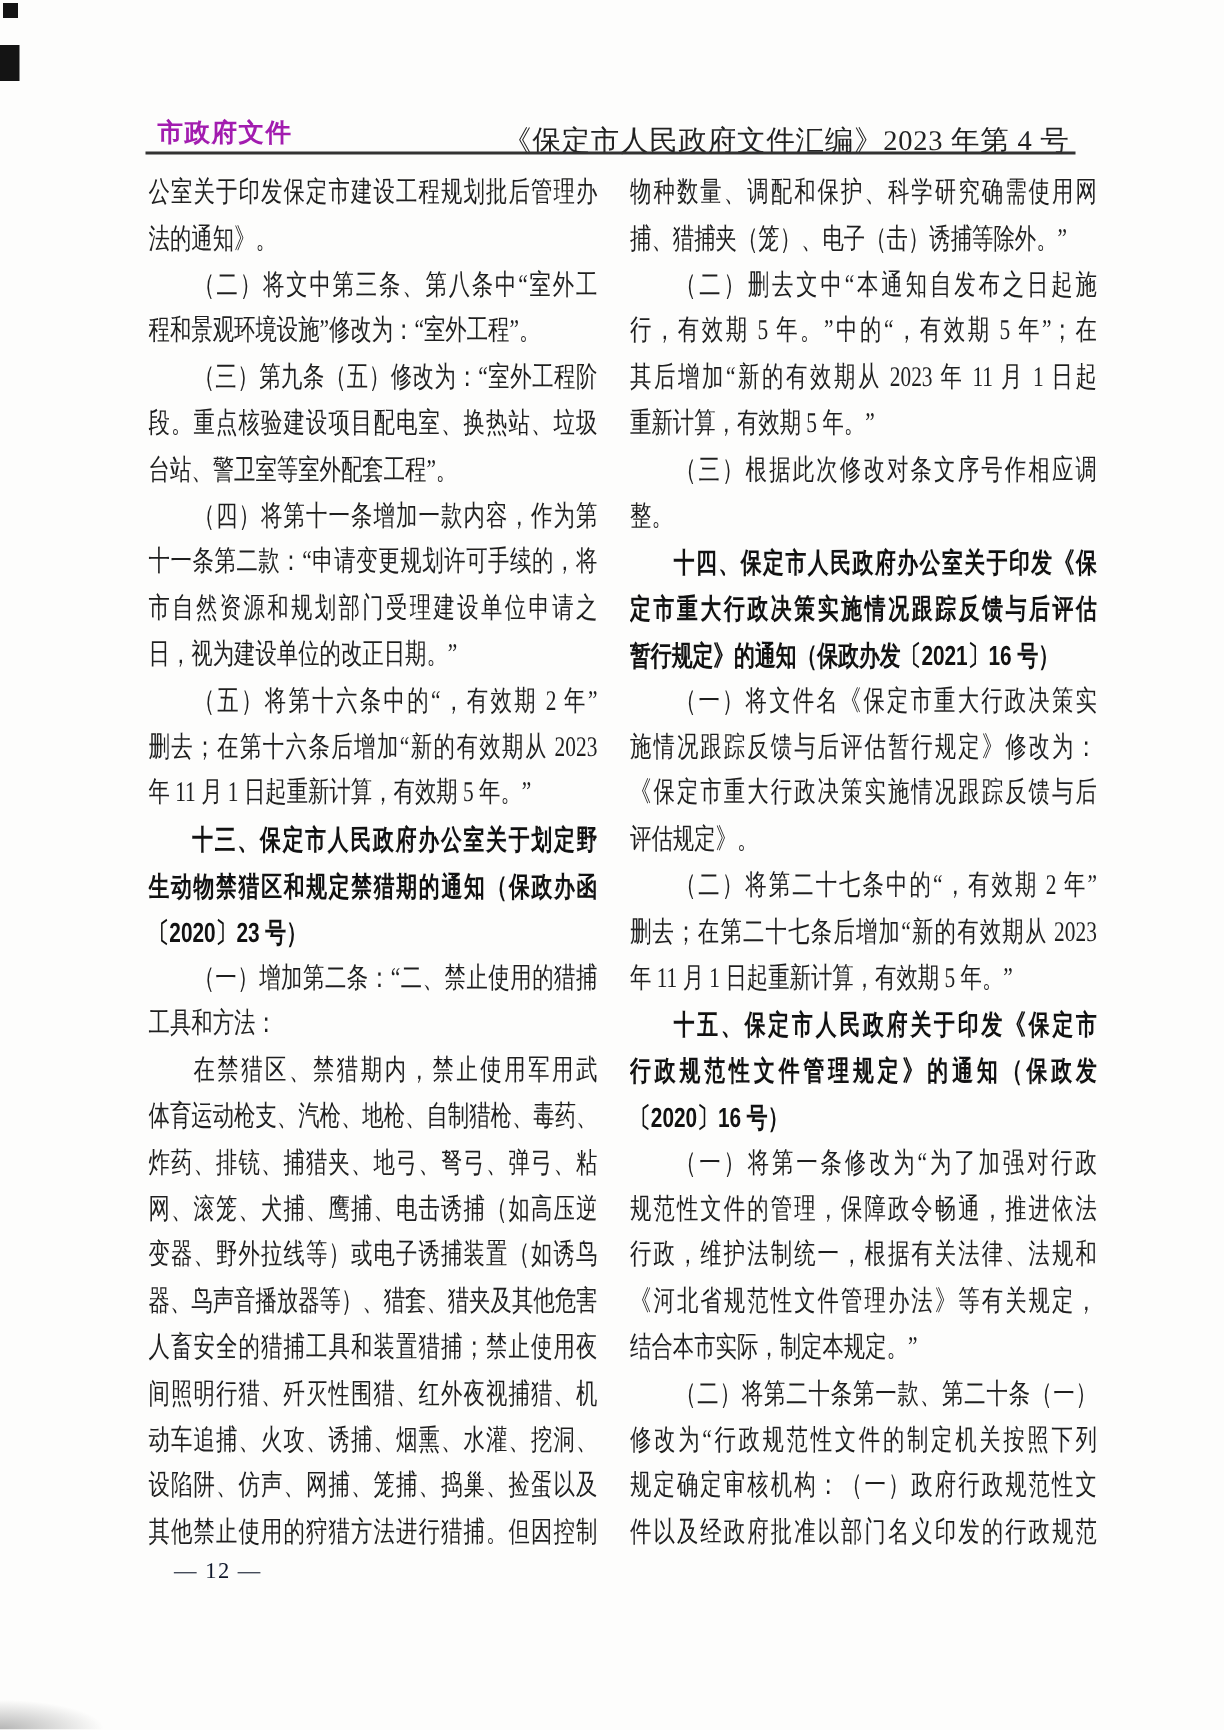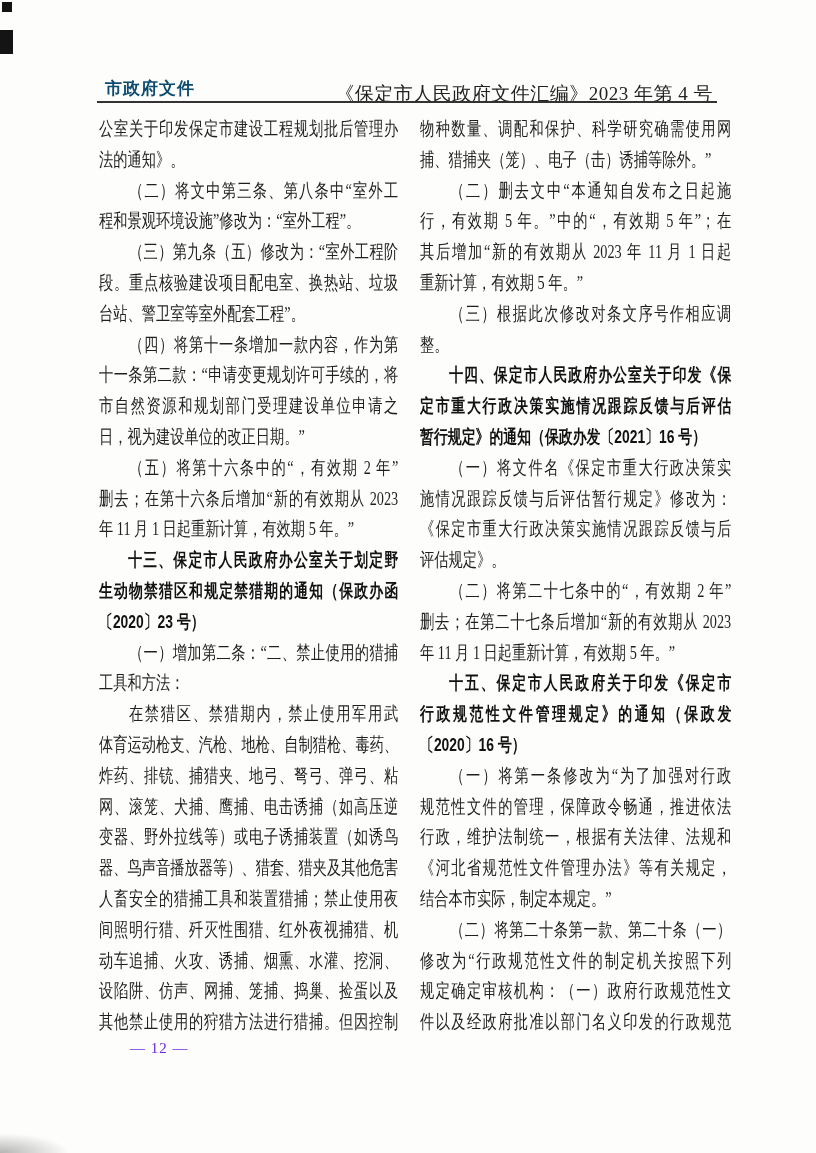--- a/index.html
+++ b/index.html
@@ -13,21 +13,21 @@
   .mark1{left:2px;top:2px;width:10px;height:10px;}
   .mark2{left:0;top:30px;width:13px;height:24px;}
   .corner-shadow{
     position:absolute;left:0;bottom:0;width:70px;height:20px;
     background:radial-gradient(ellipse at left bottom,rgba(110,110,110,.5),rgba(110,110,110,0) 70%);
   }
   
   .hdr-title{
     position:absolute;left:105px;top:77px;
     font-family:"Liberation Sans","DejaVu Sans",sans-serif;
-    font-weight:700;font-size:17px;letter-spacing:1px;color:#0c4a6e;
+    font-weight:700;font-size:17px;letter-spacing:1px;color:#a21caf;
   }
   .hdr-meta{
     position:absolute;right:103px;top:81px;
     font-size:19px;letter-spacing:.5px;color:#222;white-space:nowrap;
   }
   .hdr-rule{
     position:absolute;left:97px;top:101px;width:620px;height:2.4px;
     background:#333;
   }
   
@@ -45,22 +45,22 @@
   }
   .line.end{text-align-last:left;}
   .line.ind{text-indent:2.1em;}
   .line.bold{
     font-weight:700;color:#121212;
     font-family:"Liberation Sans","DejaVu Sans",sans-serif;
     font-size:18.5px;
   }
   
   .footer{
-    position:absolute;left:130px;top:1040px;
-    font-size:15px;letter-spacing:1px;color:#6d28d9;
+    position:absolute;left:116px;top:1040px;
+    font-size:15px;letter-spacing:1px;color:#0f172a;
   }
 </style>
 </head>
 <body>
 
 <div class="mark mark1"></div>
 <div class="mark mark2"></div>
 <div class="corner-shadow"></div>
 
 <div class="hdr-title">市政府文件</div>

